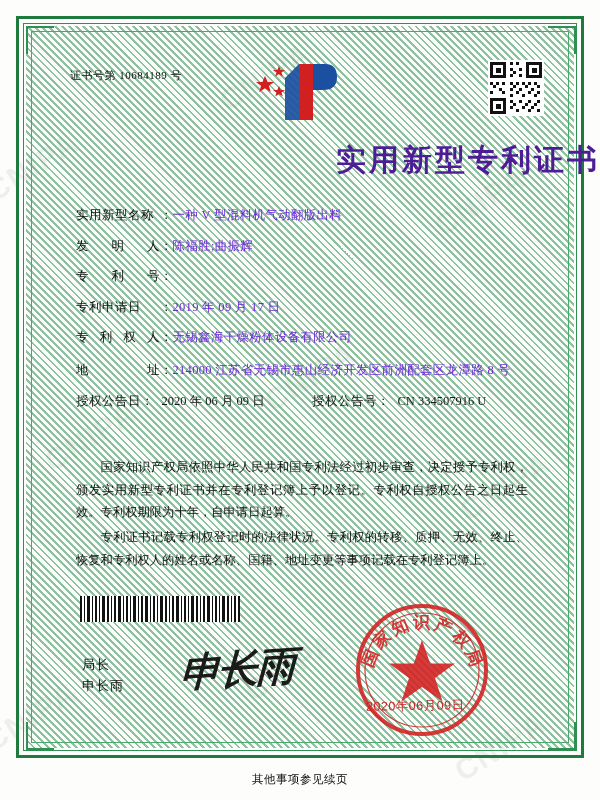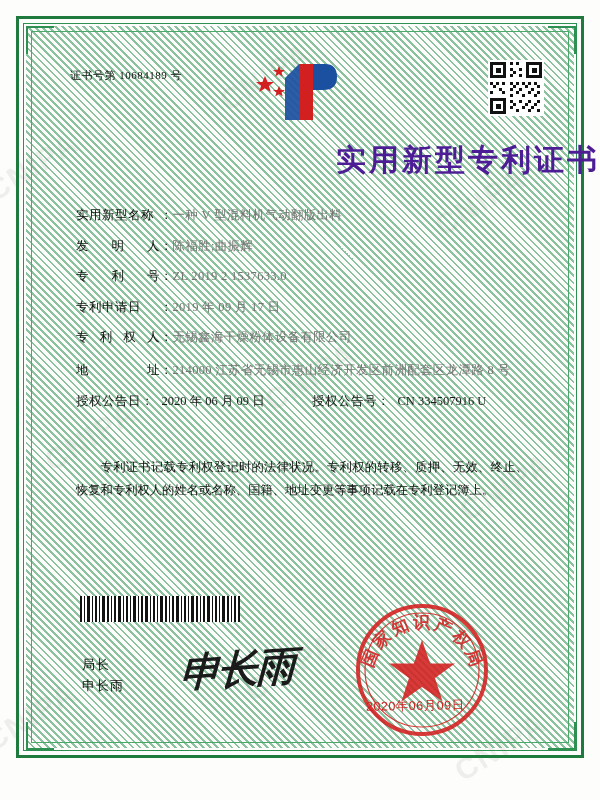--- a/index.html
+++ b/index.html
@@ -147,21 +147,21 @@
     display: flex;
     justify-content: space-between;
   }
   .field-label.spread > span { display: inline-block; }
   .field-colon {
     flex: 0 0 10px;
     text-align: center;
   }
   .field-value {
     flex: 1 1 auto;
-    color: #737373;
+    color: #6d28d9;
     letter-spacing: 0.3px;
   }
   .field-value.two-line { line-height: 1.45; }
 
   .row-dual {
     display: flex;
     align-items: baseline;
     margin-bottom: 15px;
   }
   .row-dual .seg { display: flex; align-items: center; }
@@ -366,21 +366,20 @@
       <div class="field-value">陈福胜;曲振辉</div>
     </div>
 
     <div class="field-row">
       <div class="field-label spread">
         <span>专</span>
         <span>利</span>
         <span>号</span>
       </div>
       <div class="field-colon">：</div>
-      <div class="field-value">ZL 2019 2 1537633.0</div>
     </div>
 
     <div class="field-row">
       <div class="field-label">专利申请日</div>
       <div class="field-colon">：</div>
       <div class="field-value">2019 年 09 月 17 日</div>
     </div>
 
     <div class="field-row">
       <div class="field-label spread">
@@ -410,20 +409,21 @@
       </div>
       <div class="seg">
         <span class="lbl">授权公告号</span>
         <span class="field-colon">：</span>
         <span class="val">CN 334507916 U</span>
       </div>
     </div>
   </div>
 
   <div class="body-text">
+    <p>国家知识产权局依照中华人民共和国专利法经过初步审查，决定授予专利权，颁发实用新型专利证书并在专利登记簿上予以登记。专利权自授权公告之日起生效。专利权期限为十年，自申请日起算。</p>
     <p>专利证书记载专利权登记时的法律状况。专利权的转移、质押、无效、终止、恢复和专利权人的姓名或名称、国籍、地址变更等事项记载在专利登记簿上。</p>
   </div>
 
   <div class="barcode">
     <svg viewBox="0 0 160 26" width="160" height="26" shape-rendering="crispEdges">
       <rect width="160" height="26" fill="#ffffff"></rect>
       <g fill="#111111">
         <rect x="0" y="0" width="2" height="26"></rect>
           <rect x="4" y="0" width="1" height="26"></rect>
         <rect x="7" y="0" width="3" height="26"></rect>
@@ -484,14 +484,15 @@
         <polygon points="70,40 78.2,63.5 103,63.5 83,78 90.6,101.5 70,87 49.4,101.5 57,78 37,63.5 61.8,63.5" fill="#d32020"></polygon>
         <path id="sealArcTop" d="M 20 78 A 50 50 0 0 1 120 78" fill="none"></path>
         <text font-family="'Liberation Serif', serif" font-size="17" font-weight="bold" fill="#d32020" letter-spacing="3">
           <textPath href="#sealArcTop" startOffset="6%">国家知识产权局</textPath>
         </text>
       </g>
     </svg>
   </div>
   <div class="seal-date">2020年06月09日</div>
 
+  <div class="footnote">其他事项参见续页</div>
 
 </div>
 
 </body></html>

